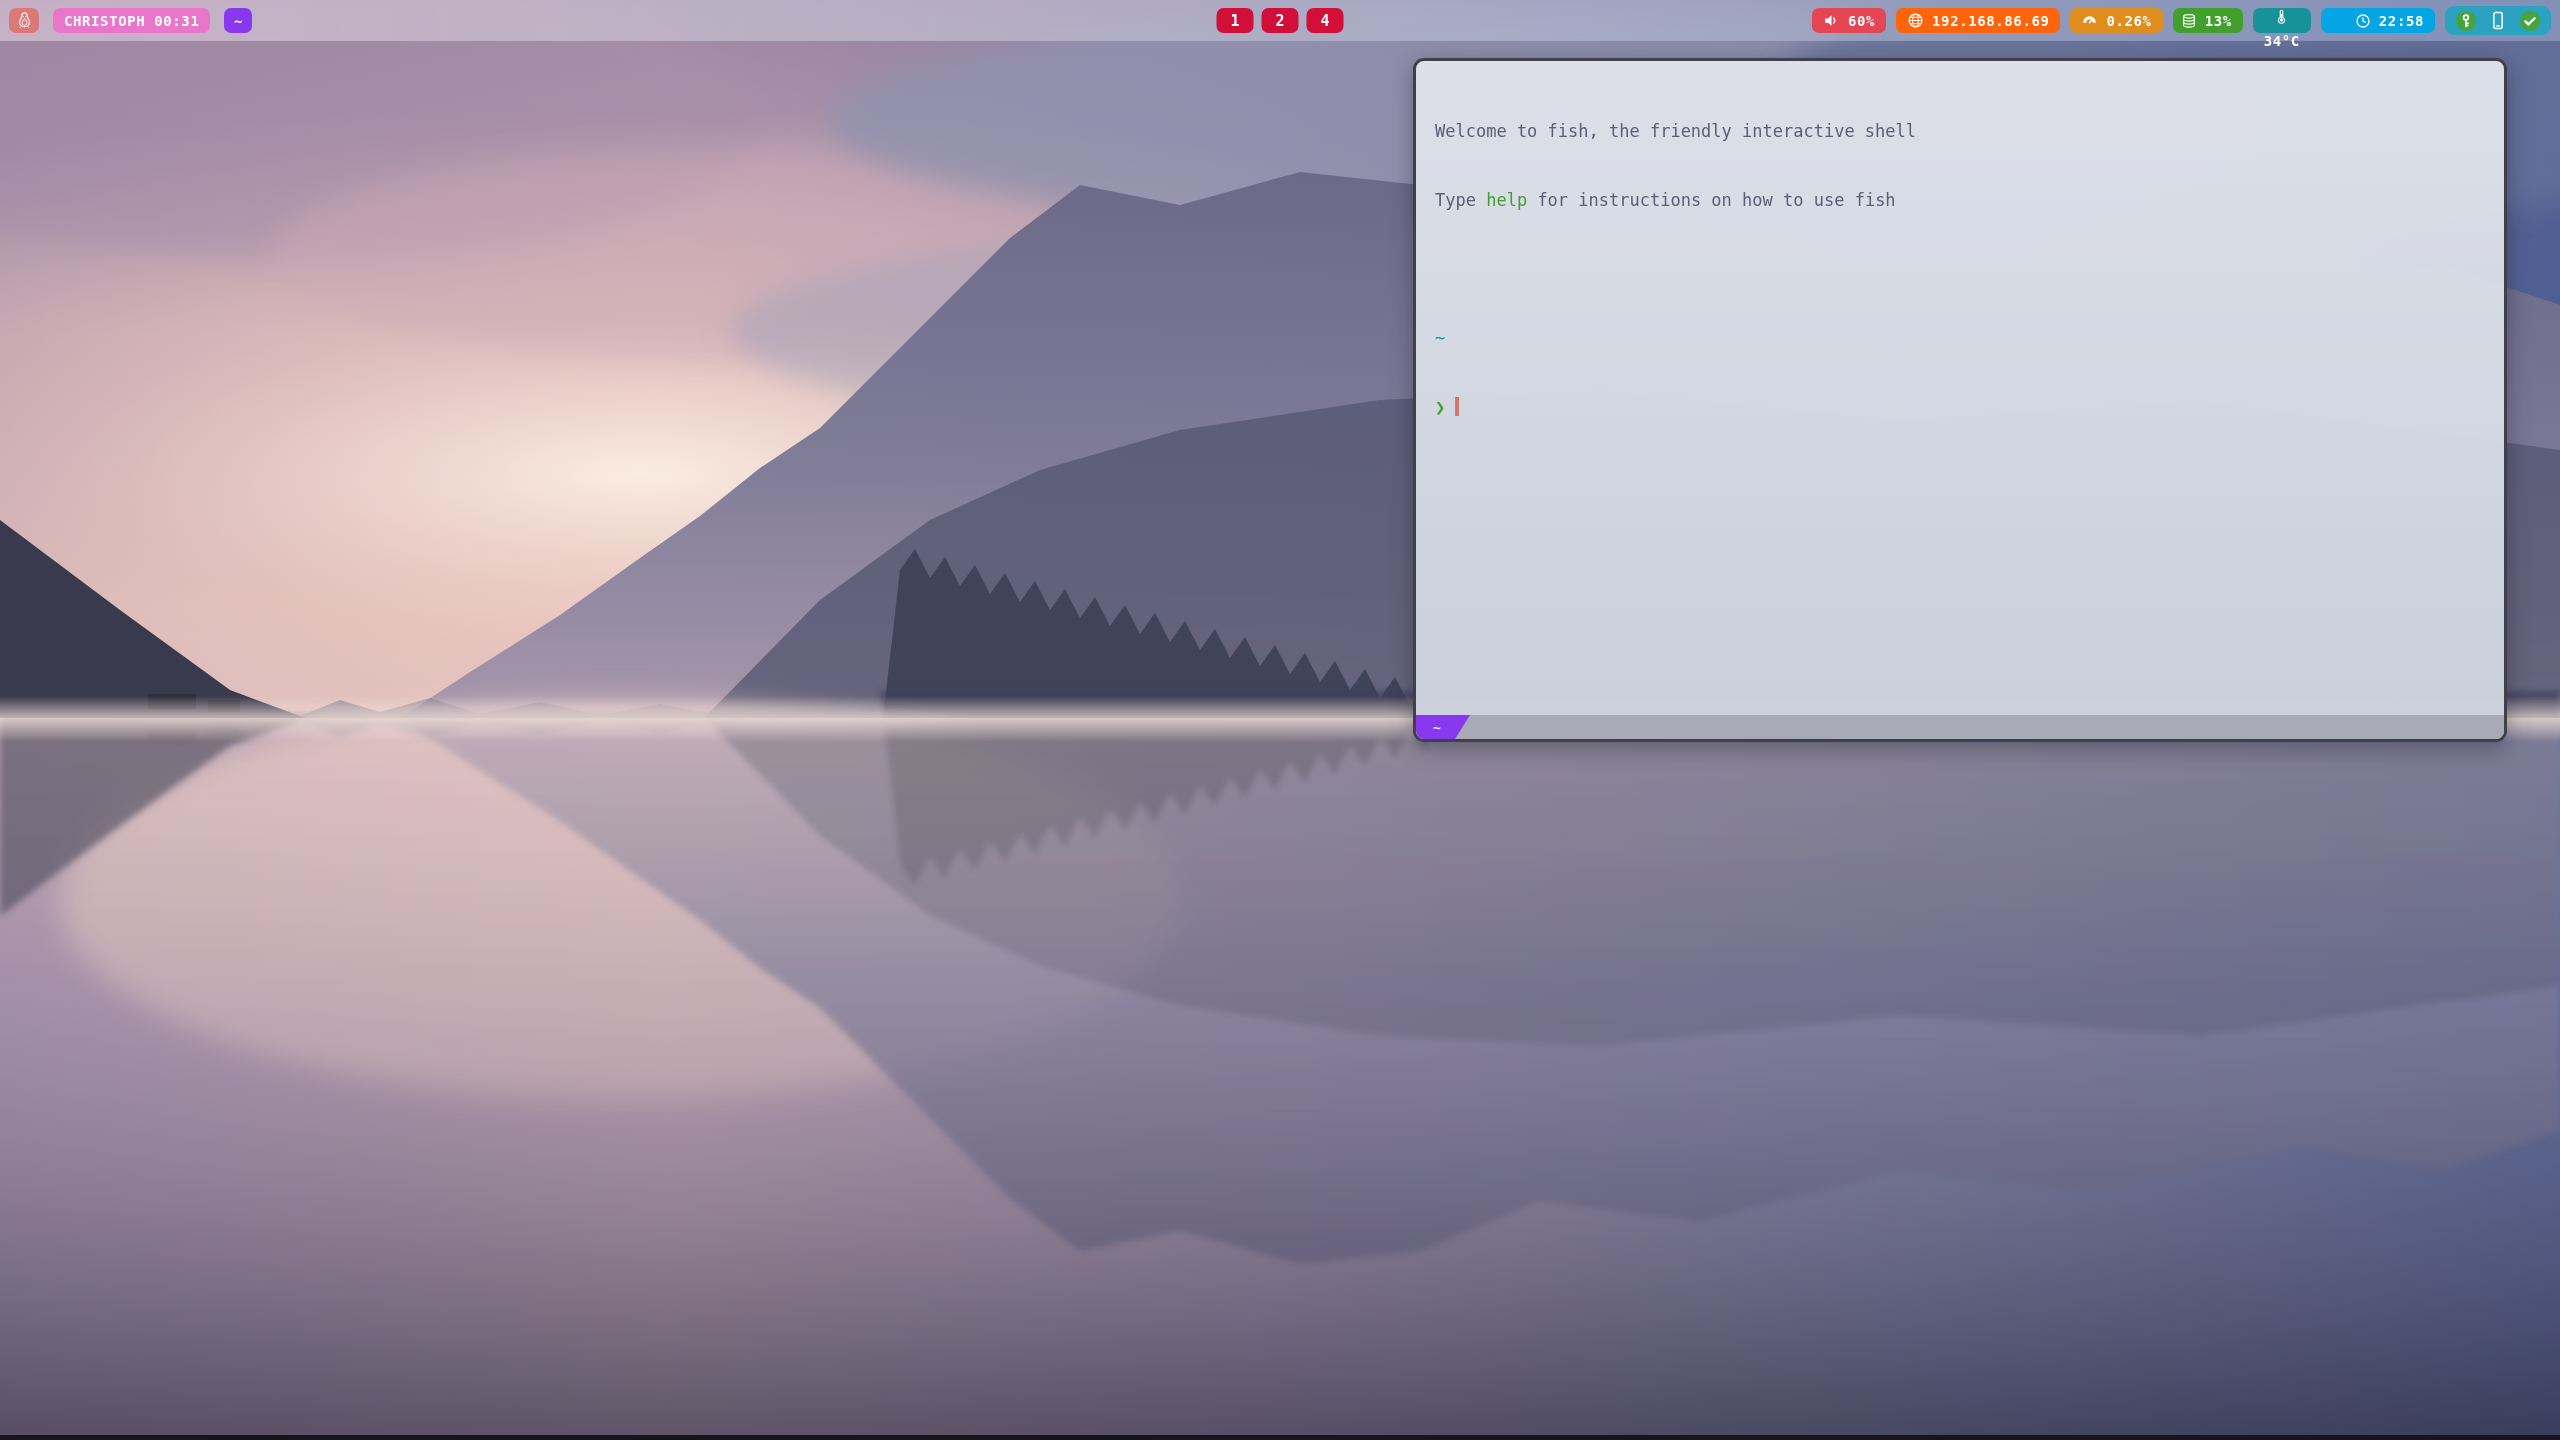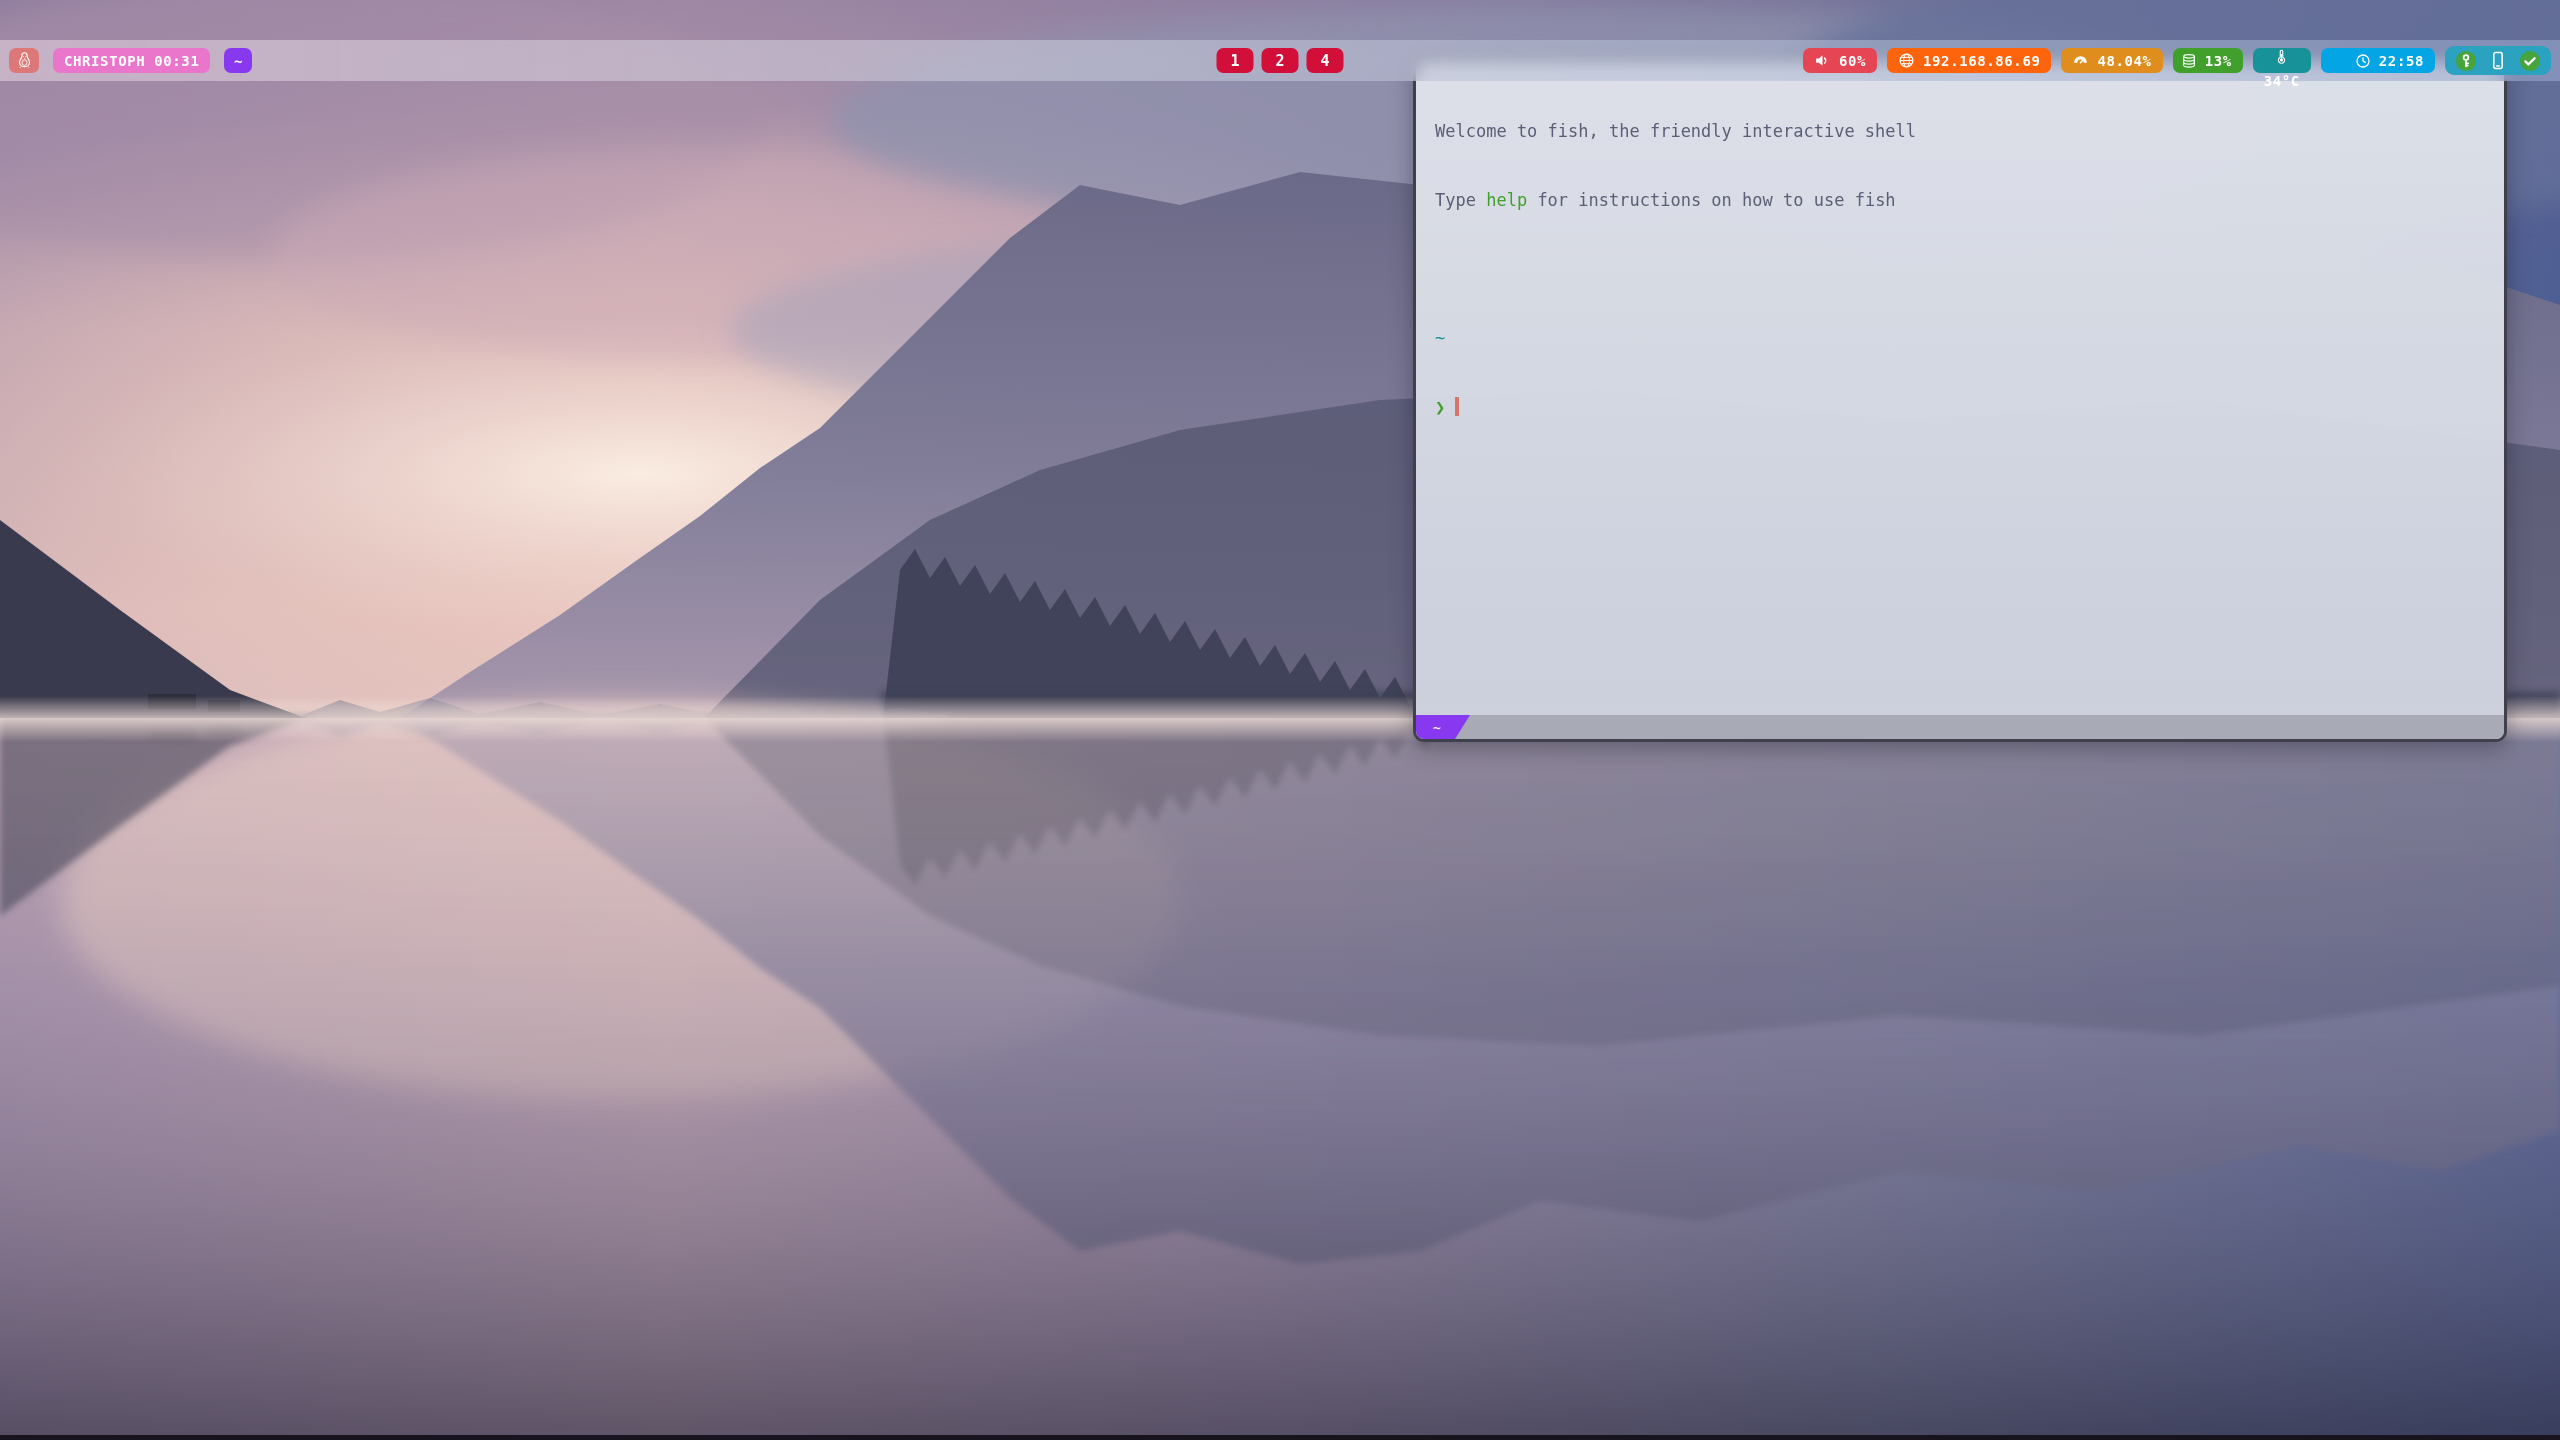--- a/index.html
+++ b/index.html
@@ -4,21 +4,21 @@
 <style>
   html,body{margin:0;padding:0;width:2560px;height:1440px;overflow:hidden;background:#6b5a63;
     font-family:"DejaVu Sans Mono","DejaVu Sans",monospace;}
   .wallpaper{position:absolute;inset:0;z-index:0;}
   .wallpaper svg{display:block;width:2560px;height:1440px;}
 
   
   .topbar{position:absolute;top:0;left:0;width:2560px;height:41px;z-index:5;
     display:flex;align-items:center;justify-content:space-between;box-sizing:border-box;padding:0 9px;
     background:linear-gradient(90deg,rgba(224,204,219,.62),rgba(203,203,218,.58) 38%,rgba(178,188,213,.58) 70%,rgba(152,168,205,.6));
-    backdrop-filter:blur(8px);margin-top:40px;}
+    backdrop-filter:blur(8px);}
   .bar-left,.bar-right{display:flex;align-items:center;gap:14px;}
   .bar-right{gap:10px;}
   .bar-center{position:absolute;left:50%;top:0;height:41px;transform:translateX(-50%);
     display:flex;align-items:center;gap:8px;}
   .badge{height:25px;border-radius:7px;color:#fff;font-weight:bold;font-size:14px;
     display:flex;align-items:center;gap:8px;padding:0 11px;letter-spacing:.6px;white-space:nowrap;}
   .badge svg{flex:0 0 auto;}
   .badge.sq{width:30px;padding:0;justify-content:center;}
   .ws{width:37px;padding:0;justify-content:center;font-size:15px;letter-spacing:0;}
   .tray{height:29px;border-radius:9px;background:#2ba2c0;display:flex;align-items:center;gap:11px;padding:0 10px;}
@@ -164,21 +164,21 @@
         <ellipse cx="12" cy="12" rx="4" ry="9" fill="none" stroke="#fff" stroke-width="1.4"></ellipse>
         <path d="M3.5 12h17M5 7.5h14M5 16.5h14" stroke="#fff" stroke-width="1.4"></path>
       </svg>
       <span>192.168.86.69</span>
     </div>
     <div class="badge" style="background:#df8e1d;">
       <svg width="17" height="17" viewBox="0 0 24 24">
         <path d="M12 6a9 9 0 00-9 9h4.5a4.5 4.5 0 019 0H21a9 9 0 00-9-9z" fill="#fff"></path>
         <path d="M12 15l4.5-4.5" stroke="#fff" stroke-width="2" stroke-linecap="round"></path>
       </svg>
-      <span>48.04%</span>
+      <span>0.26%</span>
     </div>
     <div class="badge" style="background:#40a02b;padding-left:8px;">
       <svg width="16" height="16" viewBox="0 0 24 24">
         <ellipse cx="12" cy="5" rx="8" ry="2.6" fill="none" stroke="#fff" stroke-width="1.7"></ellipse>
         <path d="M4 5v4.5c0 1.4 3.6 2.6 8 2.6s8-1.2 8-2.6V5" fill="none" stroke="#fff" stroke-width="1.7"></path>
         <path d="M4 9.5V14c0 1.4 3.6 2.6 8 2.6s8-1.2 8-2.6V9.5" fill="none" stroke="#fff" stroke-width="1.7"></path>
         <path d="M4 14v4.5c0 1.4 3.6 2.6 8 2.6s8-1.2 8-2.6V14" fill="none" stroke="#fff" stroke-width="1.7"></path>
       </svg>
       <span>13%</span>
     </div>

